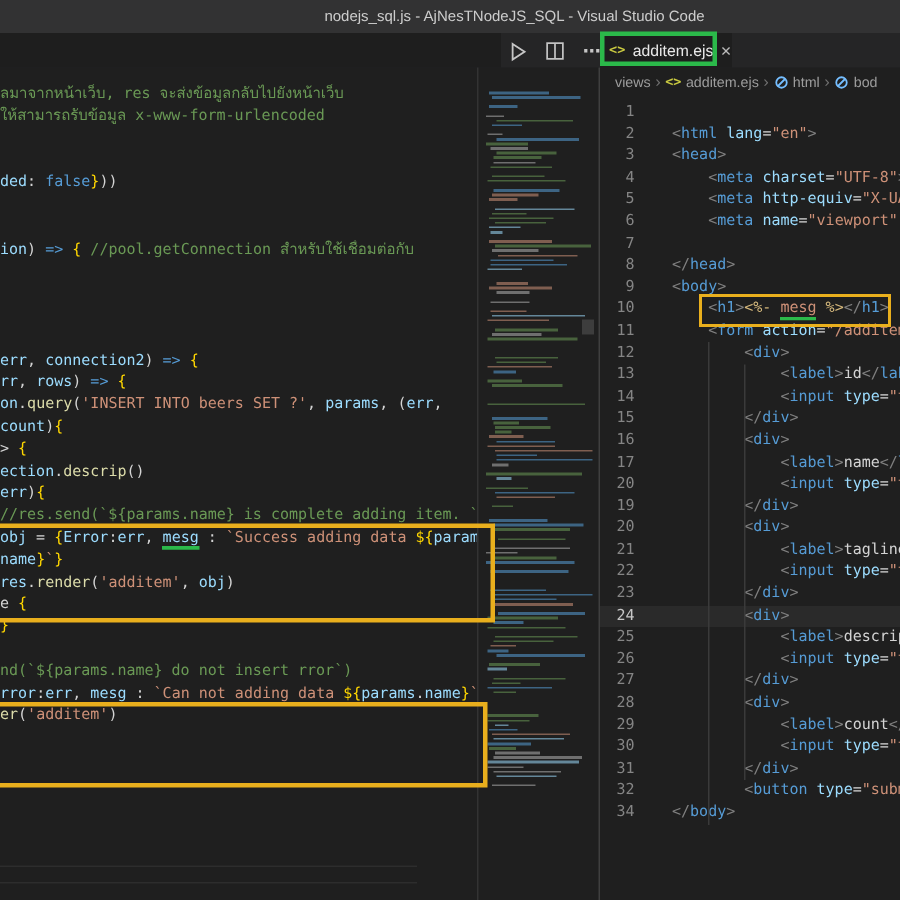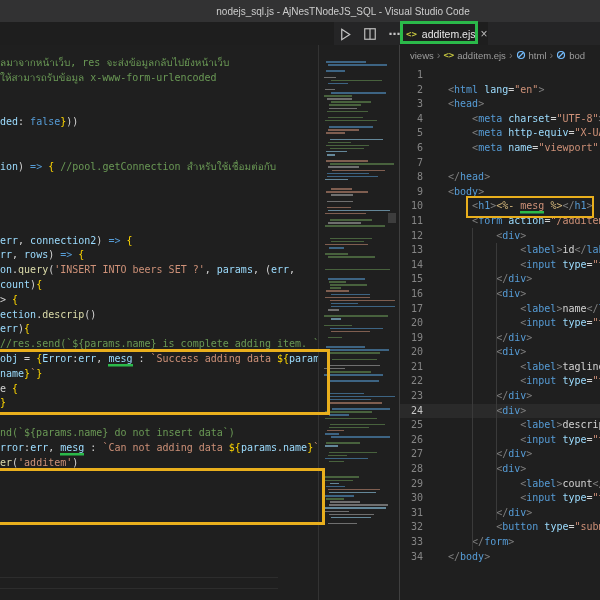--- a/index.html
+++ b/index.html
@@ -135,24 +135,25 @@
     <div class="crow"><span class=""><span class="tok-var">err</span><span class="tok-pl">, </span><span class="tok-var">connection2</span><span class="tok-pl">) </span><span class="tok-kw">=&gt;</span><span class="tok-pl"> </span><span class="tok-gold">{</span></span></div>
     <div class="crow"><span class=""><span class="tok-var">rr</span><span class="tok-pl">, </span><span class="tok-var">rows</span><span class="tok-pl">) </span><span class="tok-kw">=&gt;</span><span class="tok-pl"> </span><span class="tok-gold">{</span></span></div>
     <div class="crow"><span class=""><span class="tok-var">on</span><span class="tok-pl">.</span><span class="tok-fn">query</span><span class="tok-pl">(</span><span class="tok-st">'INSERT INTO beers SET ?'</span><span class="tok-pl">, </span><span class="tok-var">params</span><span class="tok-pl">, (</span><span class="tok-var">err</span><span class="tok-pl">,</span></span></div>
     <div class="crow"><span class=""><span class="tok-var">count</span><span class="tok-pl">)</span><span class="tok-gold">{</span></span></div>
     <div class="crow"><span class=""><span class="tok-pl">&gt; </span><span class="tok-gold">{</span></span></div>
     <div class="crow"><span class=""><span class="tok-var">ection</span><span class="tok-pl">.</span><span class="tok-fn">descrip</span><span class="tok-pl">()</span></span></div>
     <div class="crow"><span class=""><span class="tok-var">err</span><span class="tok-pl">)</span><span class="tok-gold">{</span></span></div>
     <div class="crow"><span class=""><span class="tok-cm">//res.send(`${params.name} is complete adding item. `)</span></span></div>
     <div class="crow"><span class=""><span class="tok-var">obj</span><span class="tok-pl"> = </span><span class="tok-gold">{</span><span class="tok-var">Error</span><span class="tok-pl">:</span><span class="tok-var">err</span><span class="tok-pl">, </span><span class="tok-var tok-u">mesg</span><span class="tok-pl"> : </span><span class="tok-st">`Success adding data </span><span class="tok-gold">${</span><span class="tok-var">params</span></span></div>
     <div class="crow"><span class=""><span class="tok-var">name</span><span class="tok-gold">}</span><span class="tok-st">`</span><span class="tok-gold">}</span></span></div>
+    <div class="crow"><span class=""><span class="tok-var">res</span><span class="tok-pl">.</span><span class="tok-fn">render</span><span class="tok-pl">(</span><span class="tok-st">'additem'</span><span class="tok-pl">, </span><span class="tok-var">obj</span><span class="tok-pl">)</span></span></div>
     <div class="crow"><span class=""><span class="tok-pl">e </span><span class="tok-gold">{</span></span></div>
     <div class="crow"><span class=""><span class="tok-gold">}</span></span></div>
     <div class="crow"><span class=""></span></div>
-    <div class="crow"><span class=""><span class="tok-cm">nd(`${params.name} do not insert data`)</span></span></div>
+    <div class="crow"><span class=""><span class="tok-cm">nd(`${params.name} do not insert rror`)</span></span></div>
     <div class="crow"><span class=""><span class="tok-var">rror</span><span class="tok-pl">:</span><span class="tok-var">err</span><span class="tok-pl">, </span><span class="tok-var tok-u">mesg</span><span class="tok-pl"> : </span><span class="tok-st">`Can not adding data </span><span class="tok-gold">${</span><span class="tok-var">params</span><span class="tok-pl">.</span><span class="tok-var">name</span><span class="tok-gold">}</span><span class="tok-st">`</span></span></div>
     <div class="crow"><span class=""><span class="tok-fn">er</span><span class="tok-pl">(</span><span class="tok-st">'additem'</span><span class="tok-pl">)</span></span></div>
   </div>
 
 <div class="minimap">
     <div style="position: absolute; left: 4.4px; top: 4px; width: 39.5px; height: 1.6px; opacity: 0.55; background: rgb(86, 156, 214);"></div>
     <div style="position: absolute; left: 6.2px; top: 7.1px; width: 58.5px; height: 1.6px; opacity: 0.55; background: rgb(86, 156, 214);"></div>
     <div style="position: absolute; left: 3.7px; top: 13.3px; width: 19.2px; height: 1.6px; opacity: 0.55; background: rgb(86, 156, 214);"></div>
     <div style="position: absolute; left: 2.2px; top: 19.5px; width: 12.2px; height: 1.6px; opacity: 0.55; background: rgb(176, 176, 176);"></div>
     <div style="position: absolute; left: 8.5px; top: 22.6px; width: 51px; height: 1.6px; opacity: 0.55; background: rgb(106, 153, 85);"></div>
@@ -292,21 +293,20 @@
     <div class="crow"><span class="lnum">23</span><span class="lcode"><span class="tok-pl">        </span><span class="tok-pun">&lt;/</span><span class="tok-tag">div</span><span class="tok-pun">&gt;</span></span></div>
     <div class="crow current"><span class="lnum">24</span><span class="lcode"><span class="tok-pl">        </span><span class="tok-pun">&lt;</span><span class="tok-tag">div</span><span class="tok-pun">&gt;</span></span></div>
     <div class="crow"><span class="lnum">25</span><span class="lcode"><span class="tok-pl">            </span><span class="tok-pun">&lt;</span><span class="tok-tag">label</span><span class="tok-pun">&gt;</span><span class="tok-pl">descrip</span></span></div>
     <div class="crow"><span class="lnum">26</span><span class="lcode"><span class="tok-pl">            </span><span class="tok-pun">&lt;</span><span class="tok-tag">input</span><span class="tok-pl"> </span><span class="tok-var">type</span><span class="tok-pl">=</span><span class="tok-st">"t</span></span></div>
     <div class="crow"><span class="lnum">27</span><span class="lcode"><span class="tok-pl">        </span><span class="tok-pun">&lt;/</span><span class="tok-tag">div</span><span class="tok-pun">&gt;</span></span></div>
     <div class="crow"><span class="lnum">28</span><span class="lcode"><span class="tok-pl">        </span><span class="tok-pun">&lt;</span><span class="tok-tag">div</span><span class="tok-pun">&gt;</span></span></div>
     <div class="crow"><span class="lnum">29</span><span class="lcode"><span class="tok-pl">            </span><span class="tok-pun">&lt;</span><span class="tok-tag">label</span><span class="tok-pun">&gt;</span><span class="tok-pl">count</span><span class="tok-pun">&lt;/</span></span></div>
     <div class="crow"><span class="lnum">30</span><span class="lcode"><span class="tok-pl">            </span><span class="tok-pun">&lt;</span><span class="tok-tag">input</span><span class="tok-pl"> </span><span class="tok-var">type</span><span class="tok-pl">=</span><span class="tok-st">"t</span></span></div>
     <div class="crow"><span class="lnum">31</span><span class="lcode"><span class="tok-pl">        </span><span class="tok-pun">&lt;/</span><span class="tok-tag">div</span><span class="tok-pun">&gt;</span></span></div>
     <div class="crow"><span class="lnum">32</span><span class="lcode"><span class="tok-pl">        </span><span class="tok-pun">&lt;</span><span class="tok-tag">button</span><span class="tok-pl"> </span><span class="tok-var">type</span><span class="tok-pl">=</span><span class="tok-st">"subm</span></span></div>
-    <div class="crow"><span class="lnum">33</span><span class="lcode"><span class="tok-pl">    </span><span class="tok-pun">&lt;/</span><span class="tok-tag">form</span><span class="tok-pun">&gt;</span></span></div>
     <div class="crow"><span class="lnum">34</span><span class="lcode"><span class="tok-pun">&lt;/</span><span class="tok-tag">body</span><span class="tok-pun">&gt;</span></span></div>
   </div>
 
 <div class="iguide" style="left:472px;top:228px;height:322px"></div>
 <div class="iguide" style="left:496px;top:243px;height:277px"></div>
 
 <div class="hline" style="left:0;top:577px;width:278px"></div>
 <div class="hline" style="left:0;top:588px;width:278px"></div>
 
 <div class="annot-box" style="left:-5px;top:349px;width:329px;height:60px"></div>

